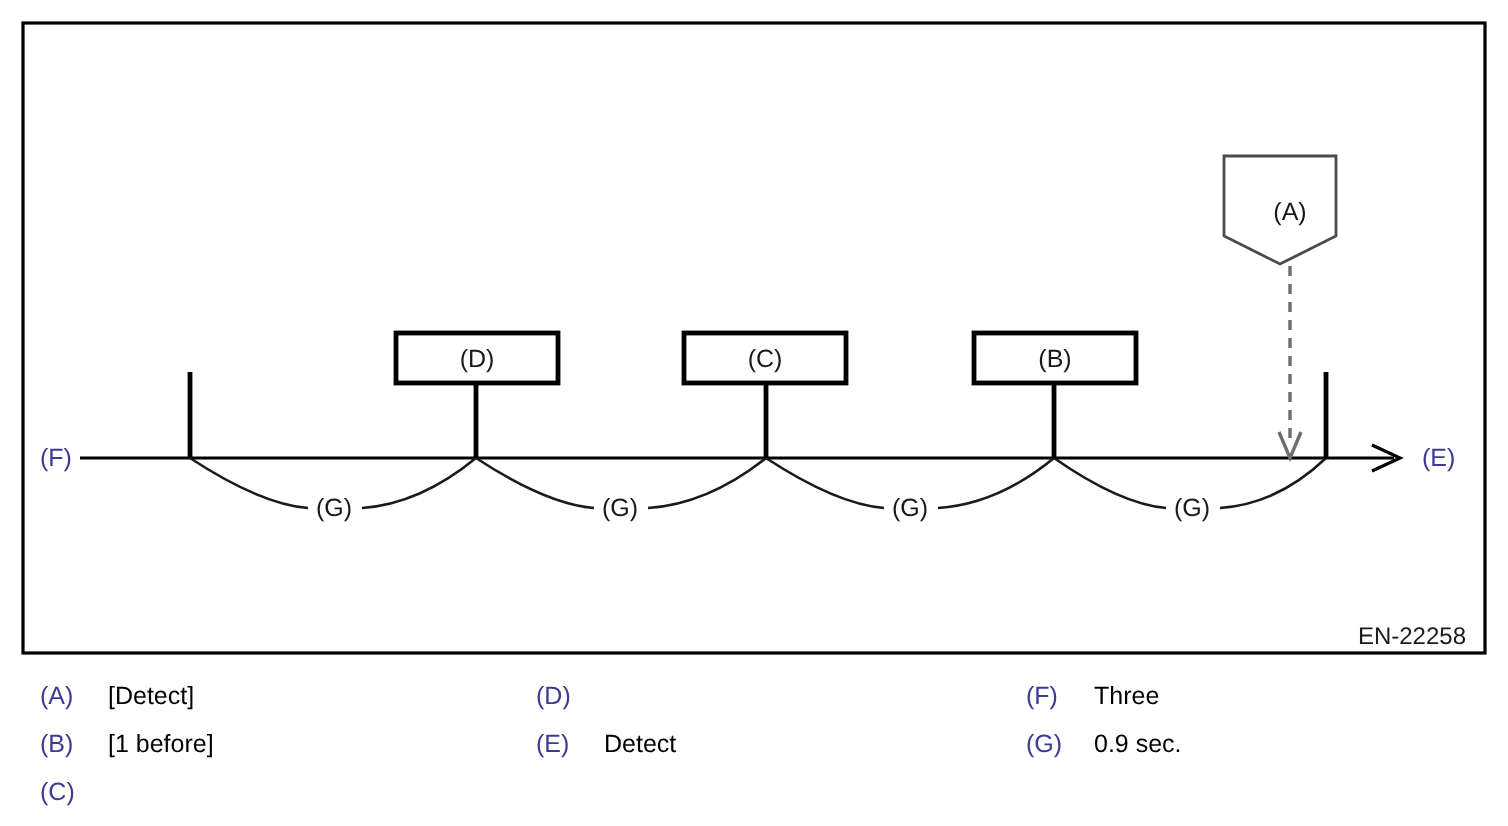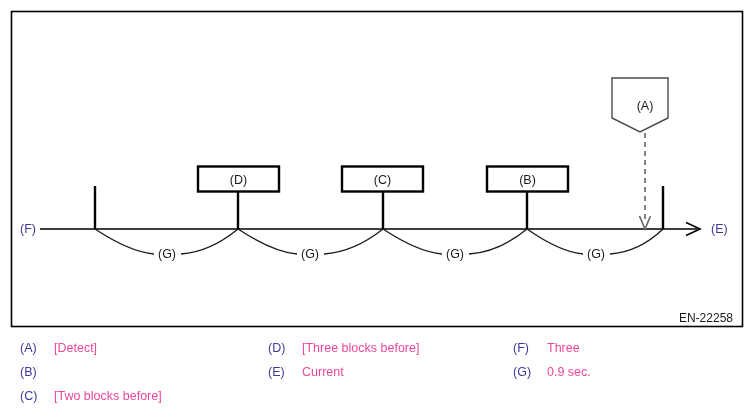--- a/index.html
+++ b/index.html
@@ -46,21 +46,21 @@
     line-height: 24px;
     white-space: nowrap;
   }
   .legend-key {
     color: #3b3b96;
     font-size: 12.5px;
     width: 34px;
     flex: 0 0 34px;
   }
   .legend-text {
-    color: #ec4899;
+    color: #000000;
     font-size: 12.5px;
   }
 </style>
 </head>
 <body>
 
 <div id="page">
 
   <svg id="diagram-svg" width="754" height="336" viewBox="0 0 754 336">
 
@@ -115,35 +115,34 @@
 
   <div class="legend-block">
 
     <div class="legend-col legend-col-1">
       <div class="legend-row">
         <span class="legend-key">(A)</span>
         <span class="legend-text">[Detect]</span>
       </div>
       <div class="legend-row">
         <span class="legend-key">(B)</span>
+        <span class="legend-text">[1 before]</span>
       </div>
       <div class="legend-row">
         <span class="legend-key">(C)</span>
-        <span class="legend-text">[Two blocks before]</span>
       </div>
     </div>
 
     <div class="legend-col legend-col-2">
       <div class="legend-row">
         <span class="legend-key">(D)</span>
-        <span class="legend-text">[Three blocks before]</span>
       </div>
       <div class="legend-row">
         <span class="legend-key">(E)</span>
-        <span class="legend-text">Current</span>
+        <span class="legend-text">Detect</span>
       </div>
     </div>
 
     <div class="legend-col legend-col-3">
       <div class="legend-row">
         <span class="legend-key">(F)</span>
         <span class="legend-text">Three</span>
       </div>
       <div class="legend-row">
         <span class="legend-key">(G)</span>

